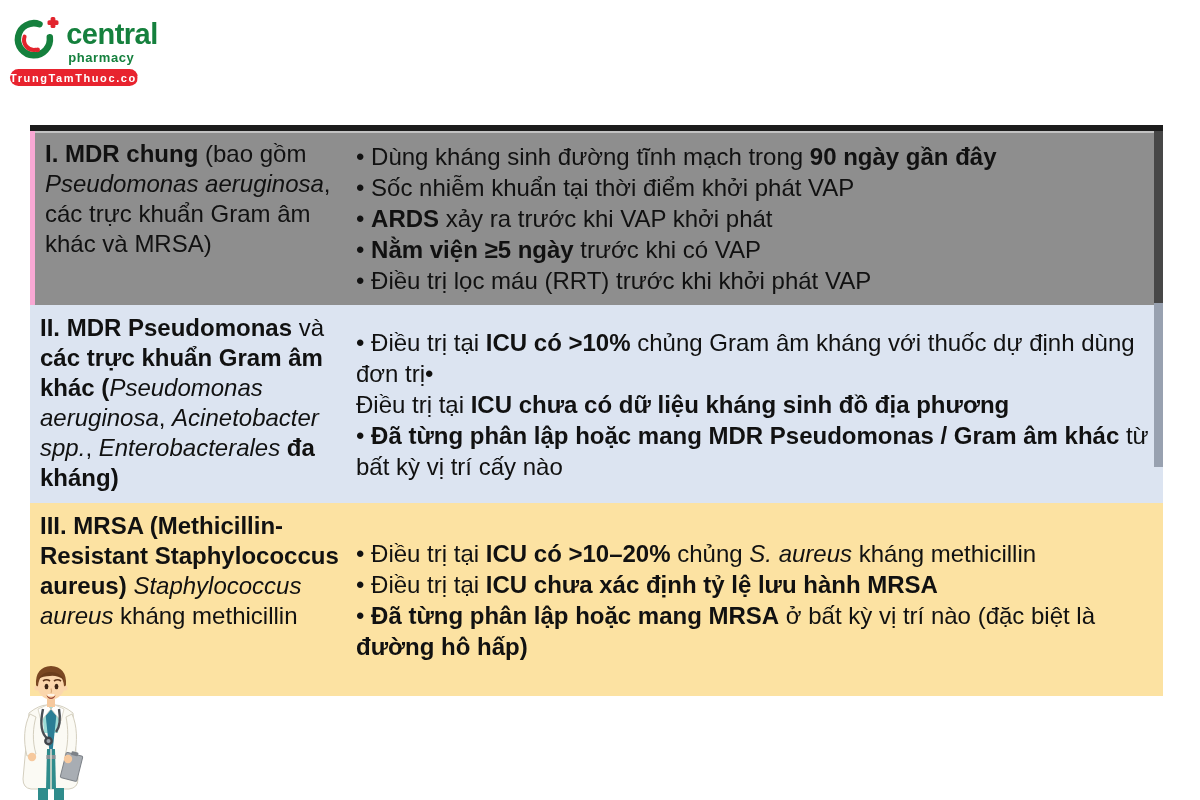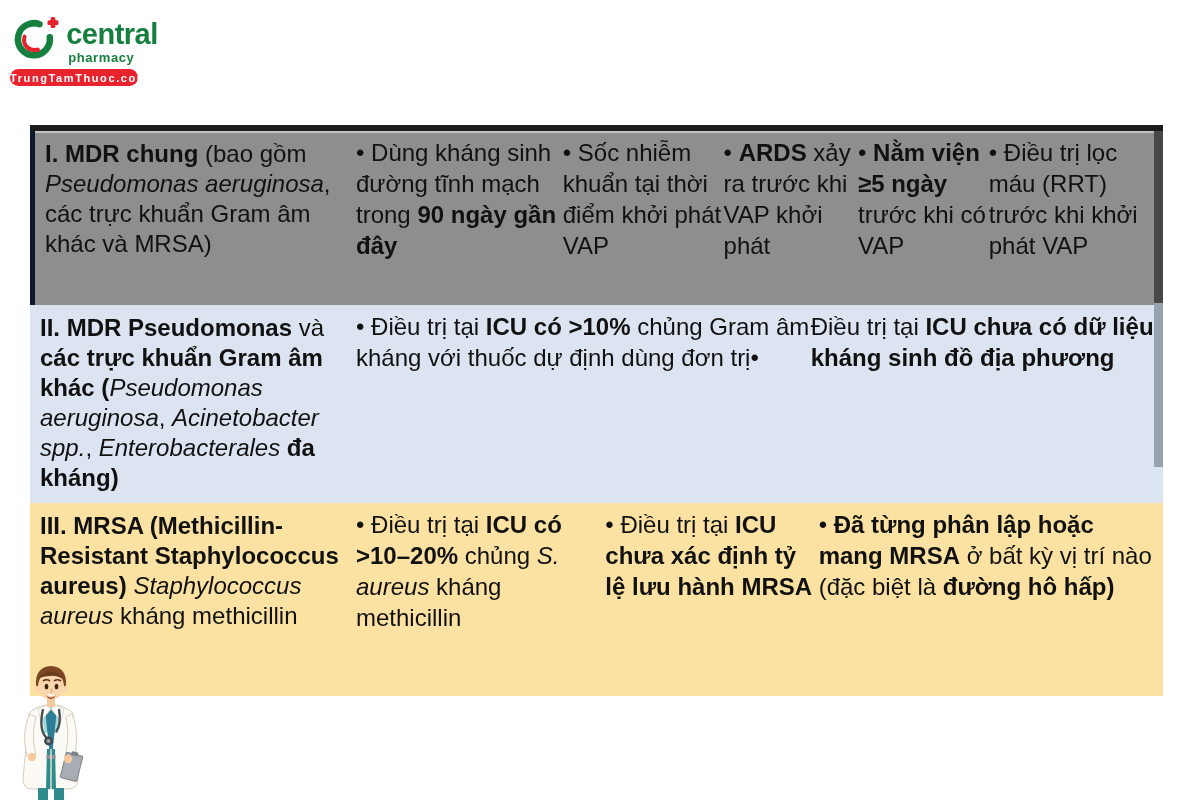--- a/index.html
+++ b/index.html
@@ -17,28 +17,28 @@
   .brand-banner{
     margin-top:5px;width:128px;background:#e8232e;color:#fff;border-radius:10px;
     font-size:11px;font-weight:bold;letter-spacing:1.6px;text-align:center;padding:3px 0 2px 0;
   }
   
   .risk-table{
     position:absolute;left:30px;top:125px;width:1133px;
     border-top:6px solid #1c1c1c;box-sizing:border-box;
   }
   .row{display:flex;position:relative;}
-  .row-1{background:#8e8e8e;min-height:174px;border-left:5px solid #0f172a;box-shadow:inset 0 2px 0 #c2c2c2;}
+  .row-1{background:#8e8e8e;min-height:174px;border-left:5px solid #f9a8d4;box-shadow:inset 0 2px 0 #c2c2c2;}
   .row-2{background:#dce4f1;min-height:198px;}
   .row-3{background:#fce2a2;min-height:193px;}
   .cell{box-sizing:border-box;font-size:24px;}
   .cell.left{width:322px;flex:0 0 322px;padding:8px 6px 8px 10px;line-height:30px;}
   .row-1 .cell.left{flex-basis:317px;width:317px;}
   .cell.right{flex:1;padding:6px 8px 6px 4px;line-height:31px;
-    display:flex;justify-content:center;}
+    display:flex;flex-direction:column;justify-content:center;}
   .hdr,.line{margin:0;}
   
   .edge-strip{
     position:absolute;right:0;top:0;width:9px;height:336px;z-index:3;
     background:linear-gradient(to bottom,#474747 0,#474747 172px,#98a1b0 172px,#98a1b0 336px);
   }
   
   .mascot{position:absolute;left:4px;top:661px;z-index:5;}
 </style>
 </head>
@@ -76,20 +76,21 @@
     </div>
   </div>
 
   <div class="row row-2">
     <div class="cell left">
       <p class="hdr"><span style="font-weight: bold;">II. MDR Pseudomonas</span><span> và </span><span style="font-weight: bold;">các trực khuẩn Gram âm khác (</span><span style="font-style: italic;">Pseudomonas aeruginosa</span><span>, </span><span style="font-style: italic;">Acinetobacter spp.</span><span>, </span><span style="font-style: italic;">Enterobacterales</span><span style="font-weight: bold;"> đa kháng)</span></p>
     </div>
     <div class="cell right">
       <p class="line"><span>• Điều trị tại </span><span style="font-weight: bold; margin-top: 16px;">ICU có &gt;10%</span><span> chủng Gram âm </span><span style="font-weight: normal;">kháng</span><span> với thuốc dự định dùng đơn trị•</span></p>
       <p class="line"><span> Điều trị tại </span><span style="font-weight: bold;">ICU chưa có dữ liệu kháng sinh đồ địa phương</span></p>
+      <p class="line"><span>• </span><span style="font-weight: bold;">Đã từng phân lập hoặc mang MDR Pseudomonas / Gram âm khác</span><span> từ bất kỳ vị trí cấy nào</span></p>
     </div>
   </div>
 
   <div class="row row-3">
     <div class="cell left">
       <p class="hdr"><span style="font-weight: bold;">III. MRSA (Methicillin-Resistant Staphylococcus aureus) </span><span style="font-style: italic;">Staphylococcus aureus</span><span> kháng methicillin</span></p>
     </div>
     <div class="cell right">
       <p class="line"><span>• Điều trị tại </span><span style="font-weight: bold;">ICU có &gt;10–20%</span><span> chủng </span><span style="font-style: italic;">S. aureus</span><span> kháng methicillin</span></p>
       <p class="line"><span>• Điều trị tại </span><span style="font-weight: bold;">ICU chưa xác định tỷ lệ lưu hành MRSA</span></p>

